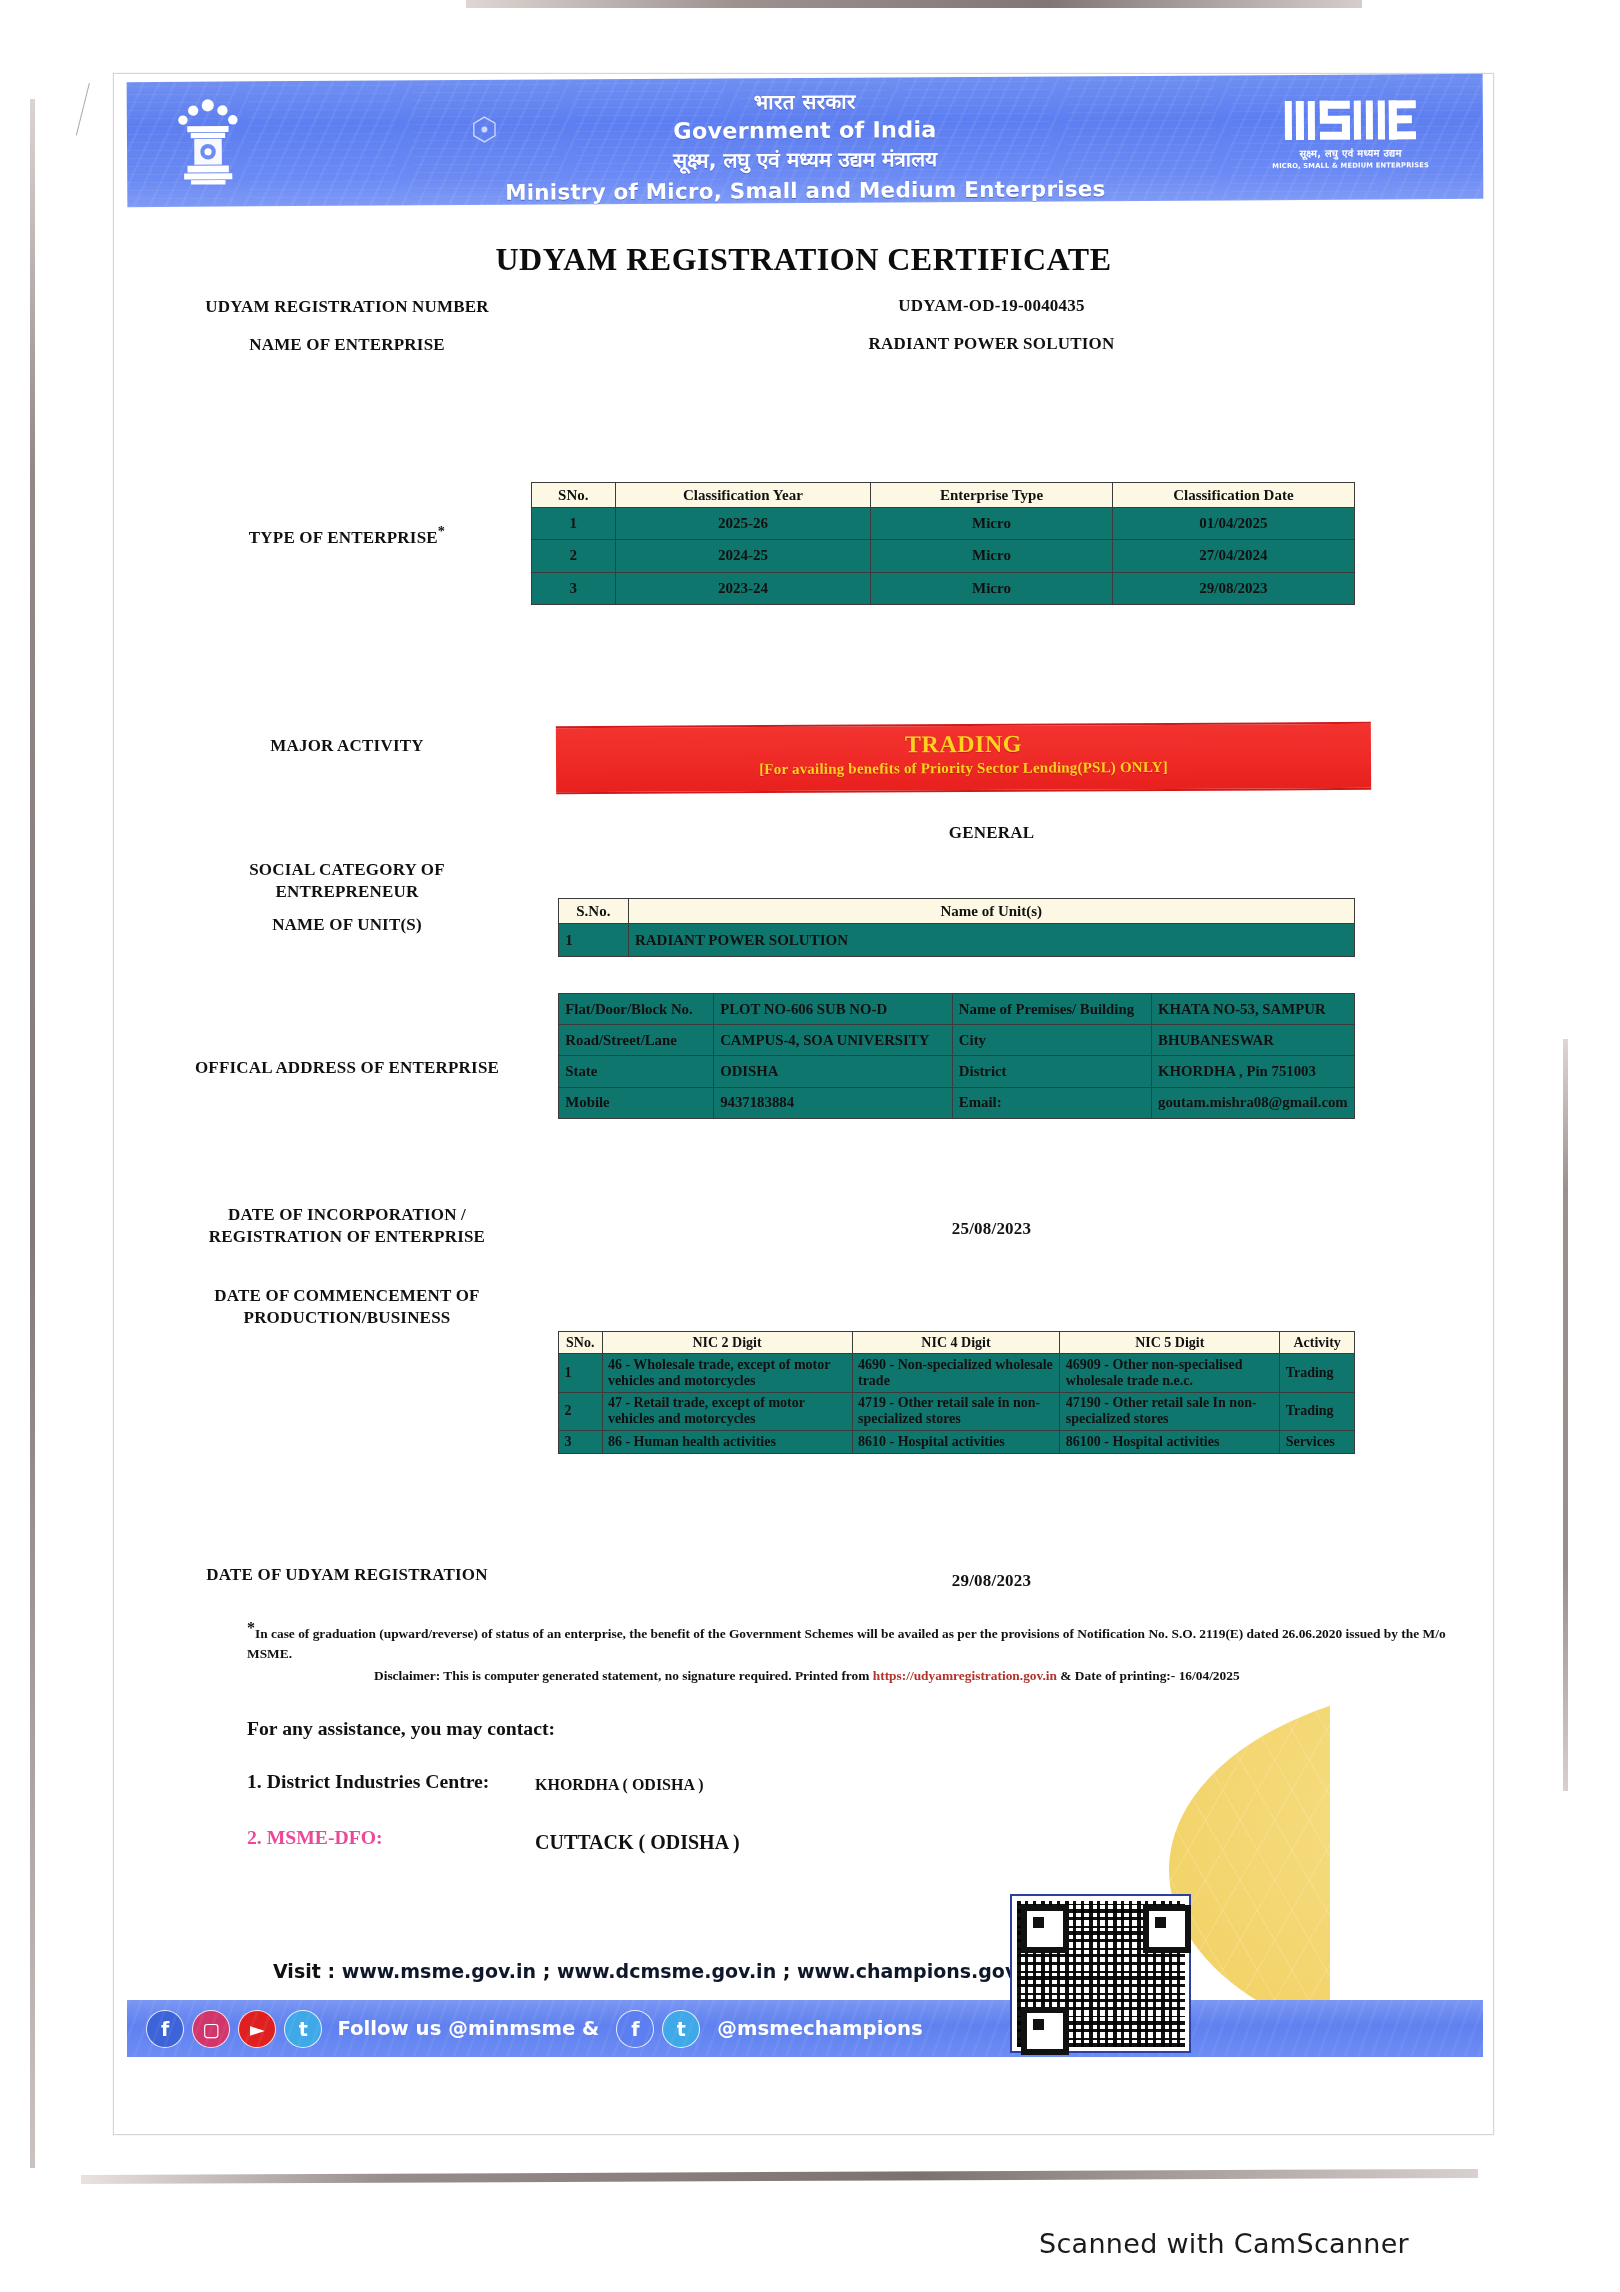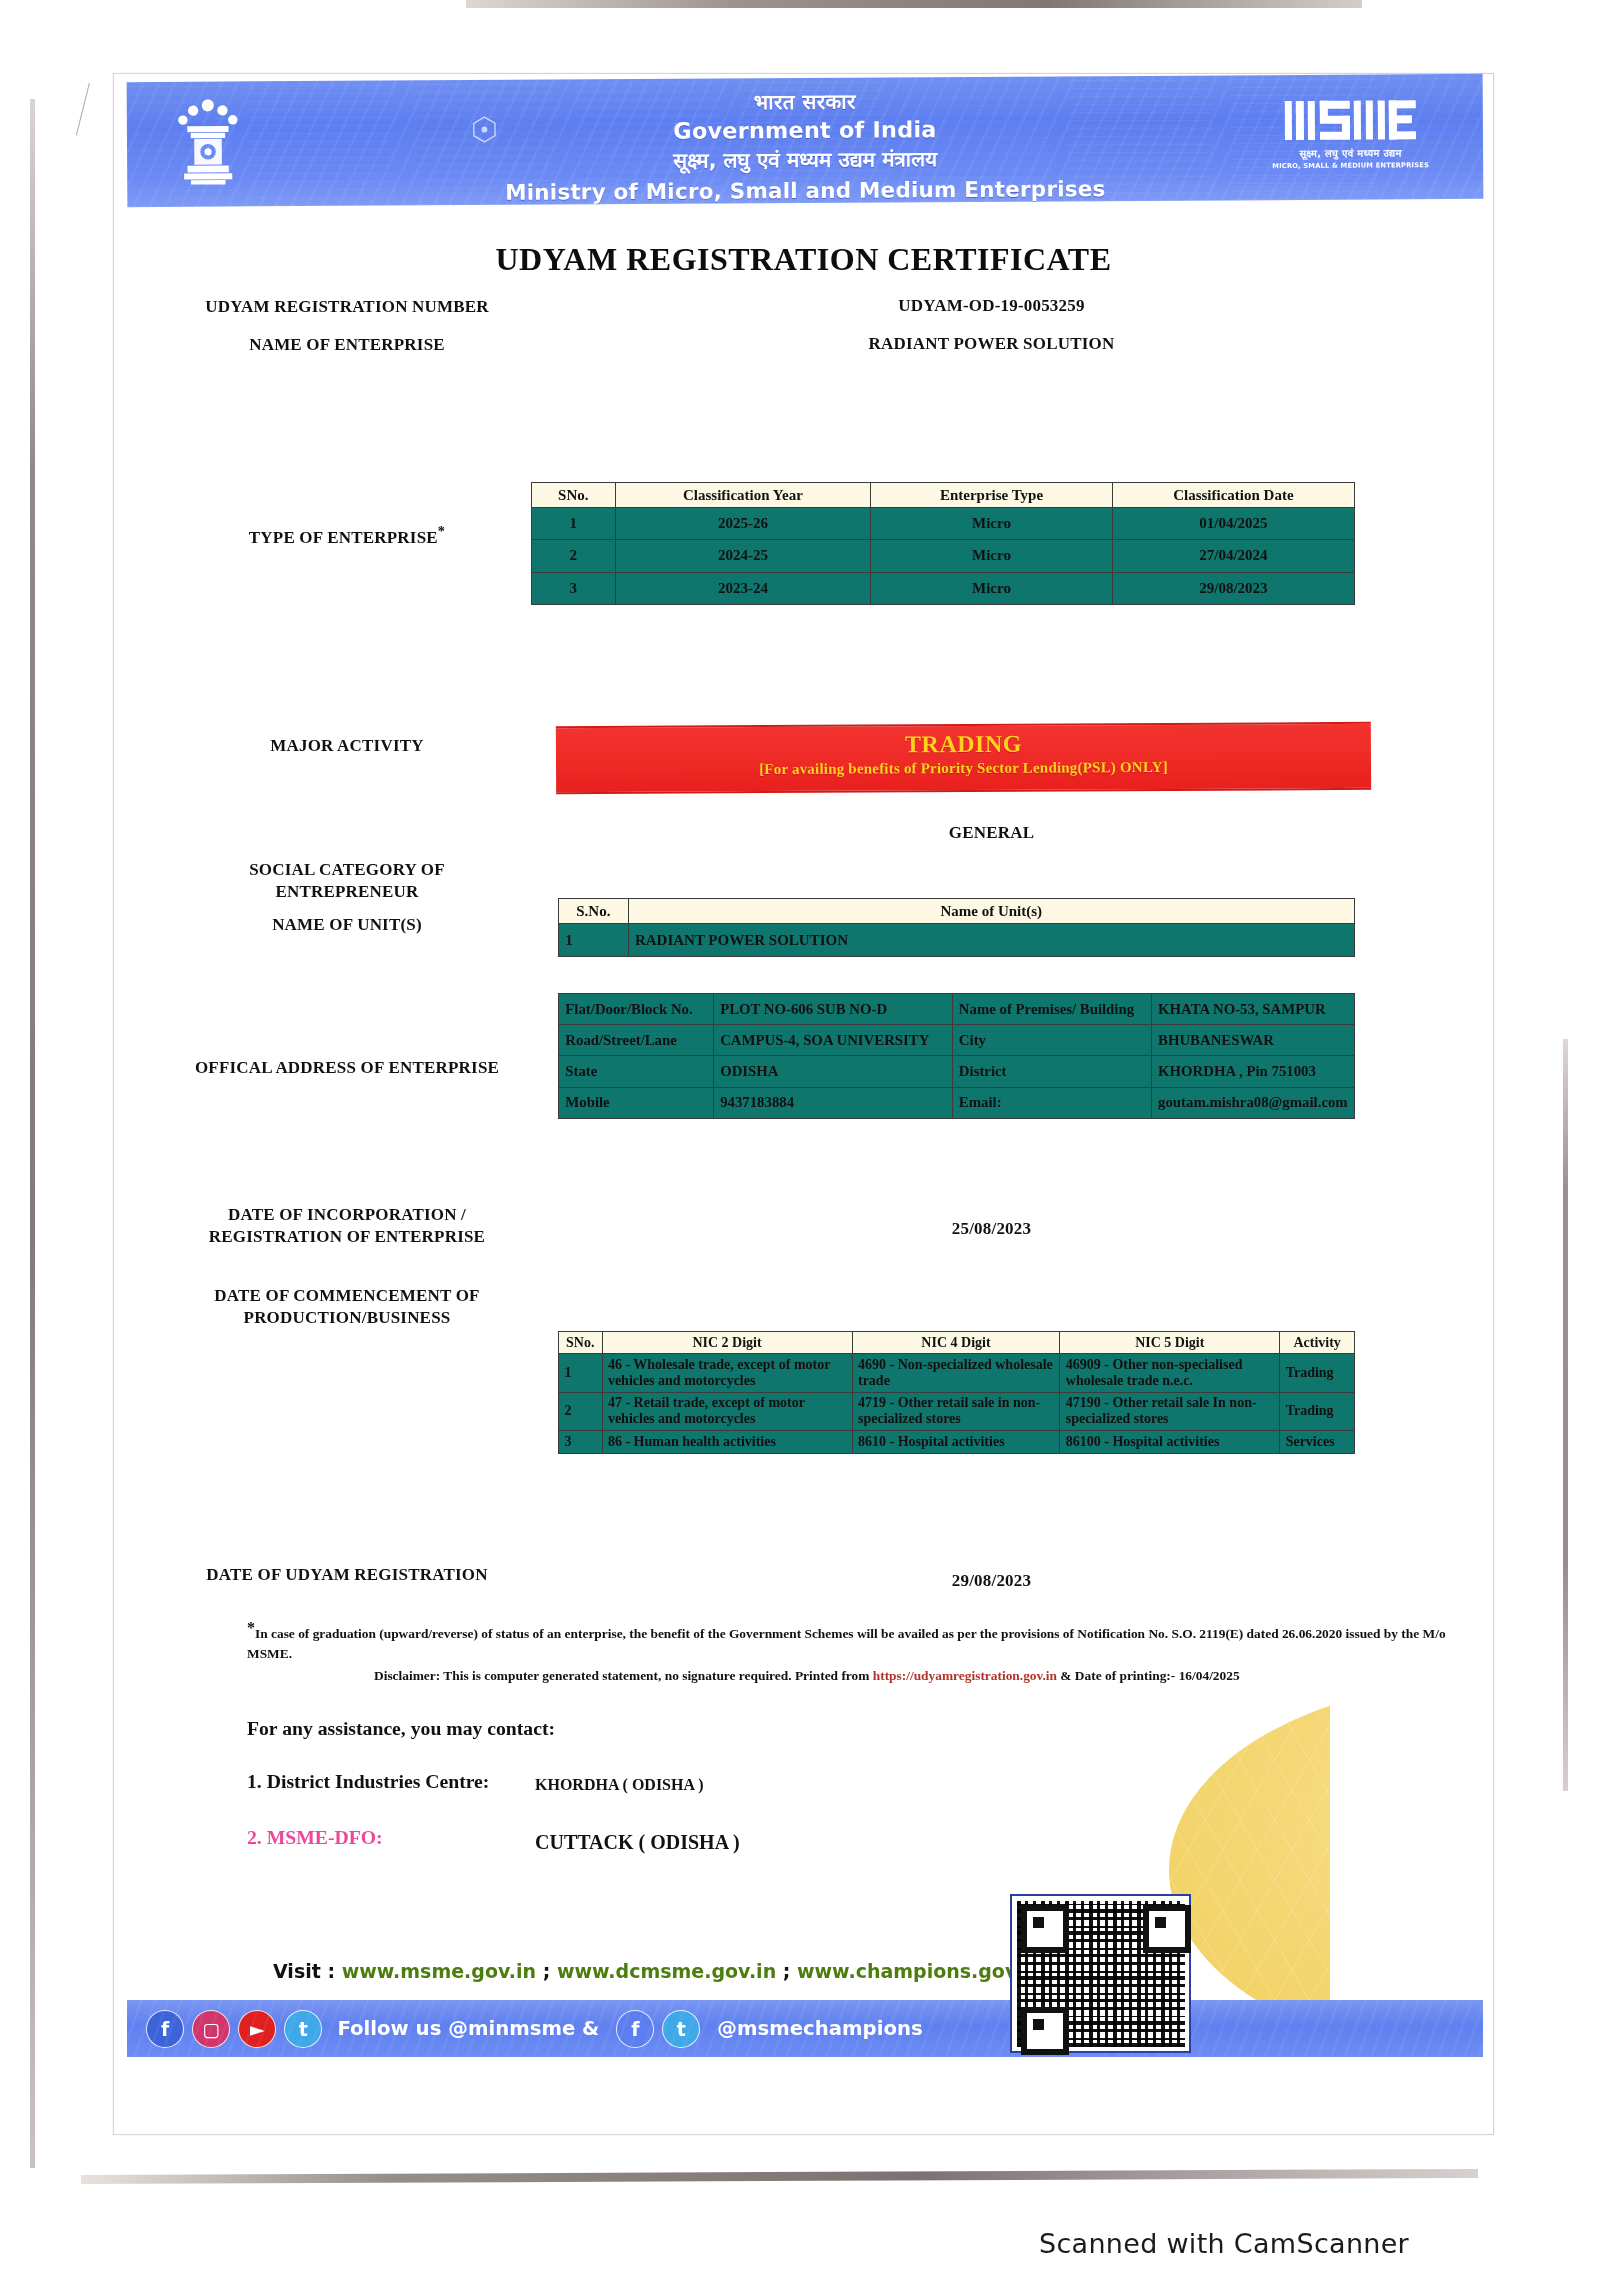--- a/index.html
+++ b/index.html
@@ -319,21 +319,21 @@
   .visit-line {
     position: absolute;
     left: 159px;
     top: 1886px;
     font-size: 19px;
     font-weight: 700;
     font-family: "DejaVu Sans", sans-serif;
     color: #111;
     white-space: nowrap;
   }
-  .visit-line .vurl { color: #4d7c0f; }
+  .visit-line .vurl { color: #0f172a; }
 
   .social-bar {
     position: absolute;
     left: 12.5px;
     top: 1926px;
     width: 1356px;
     height: 57px;
     background: linear-gradient(180deg,#7a97f3 0%, #5f80ef 45%, #6d8cf4 100%);
     overflow: hidden;
   }
@@ -514,21 +514,21 @@
         <span class="msme-e"></span>
       </div>
       <div class="msme-sub-hi">सूक्ष्म, लघु एवं मध्यम उद्यम</div>
       <div class="msme-sub-en">MICRO, SMALL &amp; MEDIUM ENTERPRISES</div>
     </div>
   </div>
 
   <div class="doc-title">UDYAM REGISTRATION CERTIFICATE</div>
 
   <div class="lbl" style="left:0px; top:222px; width:466px;">UDYAM REGISTRATION NUMBER</div>
-  <div class="val" style="left:537px; top:222px; width:681px;">UDYAM-OD-19-0053259</div>
+  <div class="val" style="left:537px; top:222px; width:681px;">UDYAM-OD-19-0040435</div>
 
   <div class="lbl" style="left:0px; top:260px; width:466px;">NAME OF ENTERPRISE</div>
   <div class="val" style="left:537px; top:260px; width:681px;">RADIANT POWER SOLUTION</div>
 
   <div class="lbl" style="left:0px; top:448px; width:466px;">
     <span>TYPE OF ENTERPRISE</span><span class="sup-star">*</span>
   </div>
 
   <table class="grid" id="tbl-type">
     <thead>

